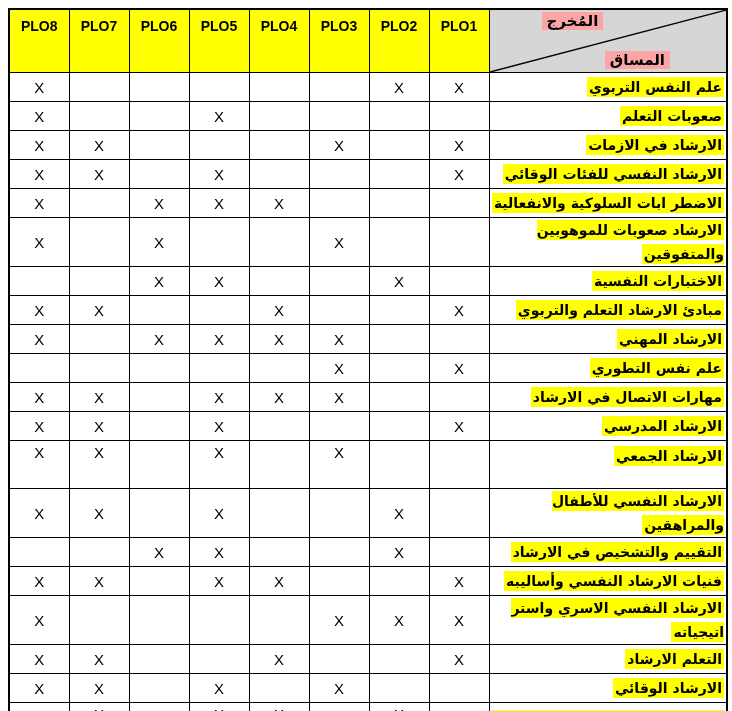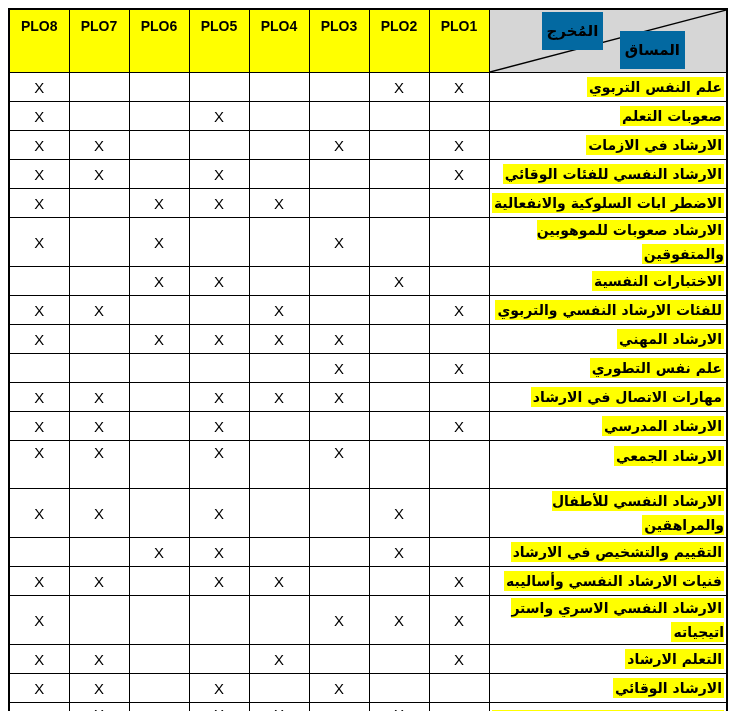--- a/index.html
+++ b/index.html
@@ -33,29 +33,29 @@
     color: #000;
   }
   th.corner {
     background: #D6D6D6;
     position: relative;
     height: 54px;
   }
   th.corner svg { position: absolute; inset: 0; width: 100%; height: 100%; }
   .corner-label {
     position: absolute;
-    background: #0369a1;
+    background: #fca5a5;
     font-weight: bold;
     font-size: 15px;
-    padding: 10px 5px;
+    padding: 0 5px;
     color: #000;
     white-space: nowrap;
   }
   .corner-top    { top: 2px;  left: 52px; }
-  .corner-bottom { bottom: 3px; right: 41px; }
+  .corner-bottom { bottom: 3px; right: 56px; }
 
   
   td.mark {
     height: 28px;
     text-align: center;
     vertical-align: middle;
     font-family: "Liberation Sans", sans-serif;
     font-size: 15px;
     color: #000;
   }
@@ -193,21 +193,21 @@
       </tr>
       <tr>
         <td class="mark">X</td>
         <td class="mark">X</td>
         <td class="mark"></td>
         <td class="mark"></td>
         <td class="mark">X</td>
         <td class="mark"></td>
         <td class="mark"></td>
         <td class="mark">X</td>
-        <td class="course"><span class="hl">للفئات الارشاد النفسي والتربوي</span></td>
+        <td class="course"><span class="hl">مبادئ الارشاد التعلم والتربوي</span></td>
       </tr>
       <tr>
         <td class="mark">X</td>
         <td class="mark"></td>
         <td class="mark">X</td>
         <td class="mark">X</td>
         <td class="mark">X</td>
         <td class="mark">X</td>
         <td class="mark"></td>
         <td class="mark"></td>

